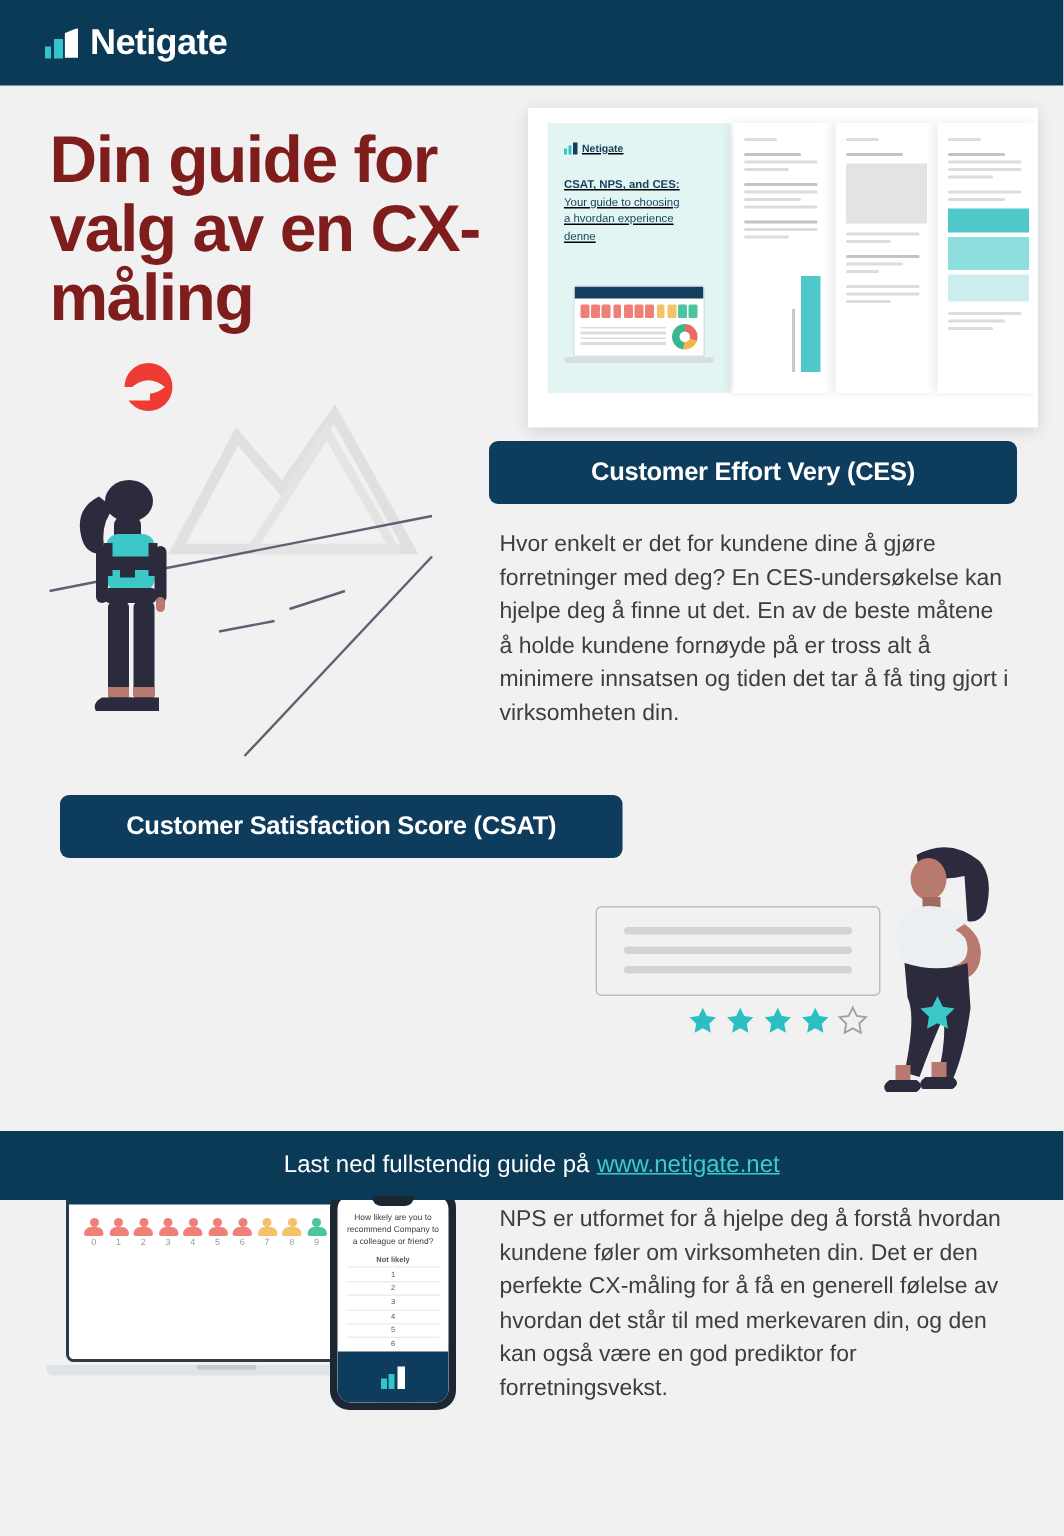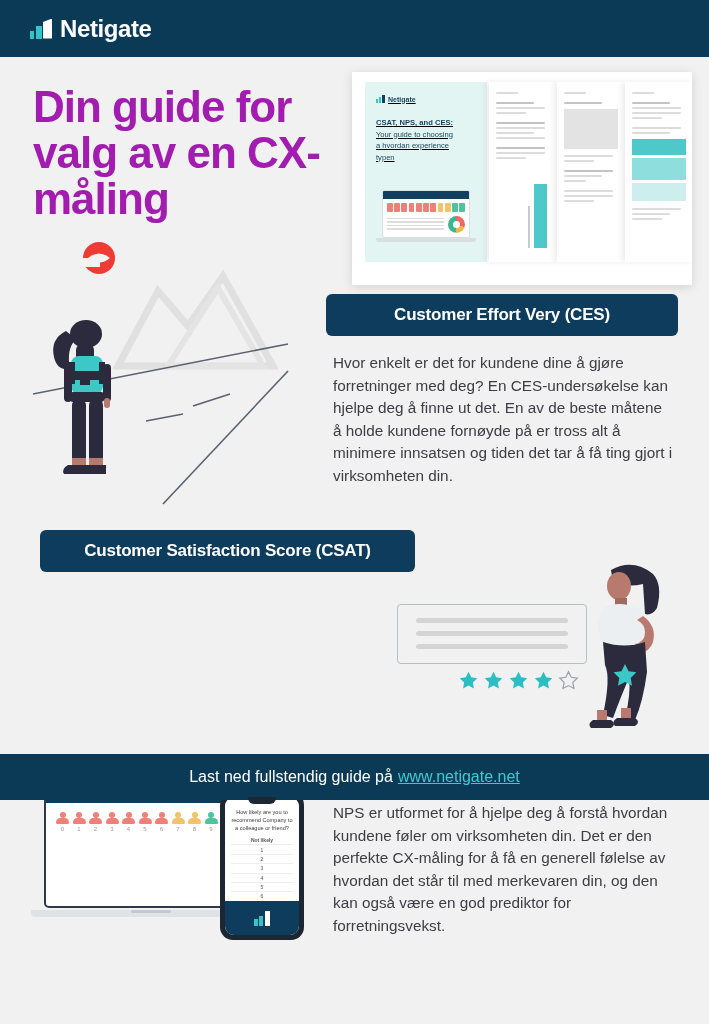--- a/index.html
+++ b/index.html
@@ -27,21 +27,21 @@
   .lm-b1 { position: absolute; left: 0; bottom: 0; width: 4px; height: 8px; background: #33c3c9; }
   .lm-b2 { position: absolute; left: 6px; bottom: 0; width: 6px; height: 13px; background: #33c3c9; }
   .lm-b3 { position: absolute; left: 13px; bottom: 0; width: 9px; height: 20px;
            background: #ffffff; clip-path: polygon(0 18%, 100% 0, 100% 100%, 0 100%); }
   .logo-text { color: #ffffff; font-size: 24px; font-weight: bold; letter-spacing: -0.4px; }
 
   
   .hero-title {
     position: absolute; left: 33px; top: 84px;
     width: 330px;
-    color: #a21caf;
+    color: #7f1d1d;
     font-size: 44px; line-height: 46px;
     font-weight: bold; letter-spacing: -1px;
   }
 
   
   .ebook {
     position: absolute; left: 352px; top: 72px;
     width: 340px; height: 213px;
     background: #ffffff;
     box-shadow: 0 2px 10px rgba(0,0,0,0.13);
@@ -223,21 +223,21 @@
           <i class="ec-m1"></i>
             <i class="ec-m2"></i>
             <i class="ec-m3"></i>
         </span>
         <span class="ec-logo-text">Netigate</span>
       </div>
       <div class="ec-title">
         <div>CSAT, NPS, and CES:</div>
         <div class="sub">Your guide to choosing</div>
         <div class="sub">a hvordan experience</div>
-        <div class="sub">typen</div>
+        <div class="sub">denne</div>
       </div>
       <div class="ec-laptop">
         <div class="ecl-screen">
           <div class="ecl-bar"></div>
           <div class="ecl-rows">
             <i style="background:#ef8078"></i>
               <i style="background:#ef8078"></i>
               <i style="background:#ef8078"></i>
             <i style="background:#ef8078"></i>
               <i style="background:#ef8078"></i>

